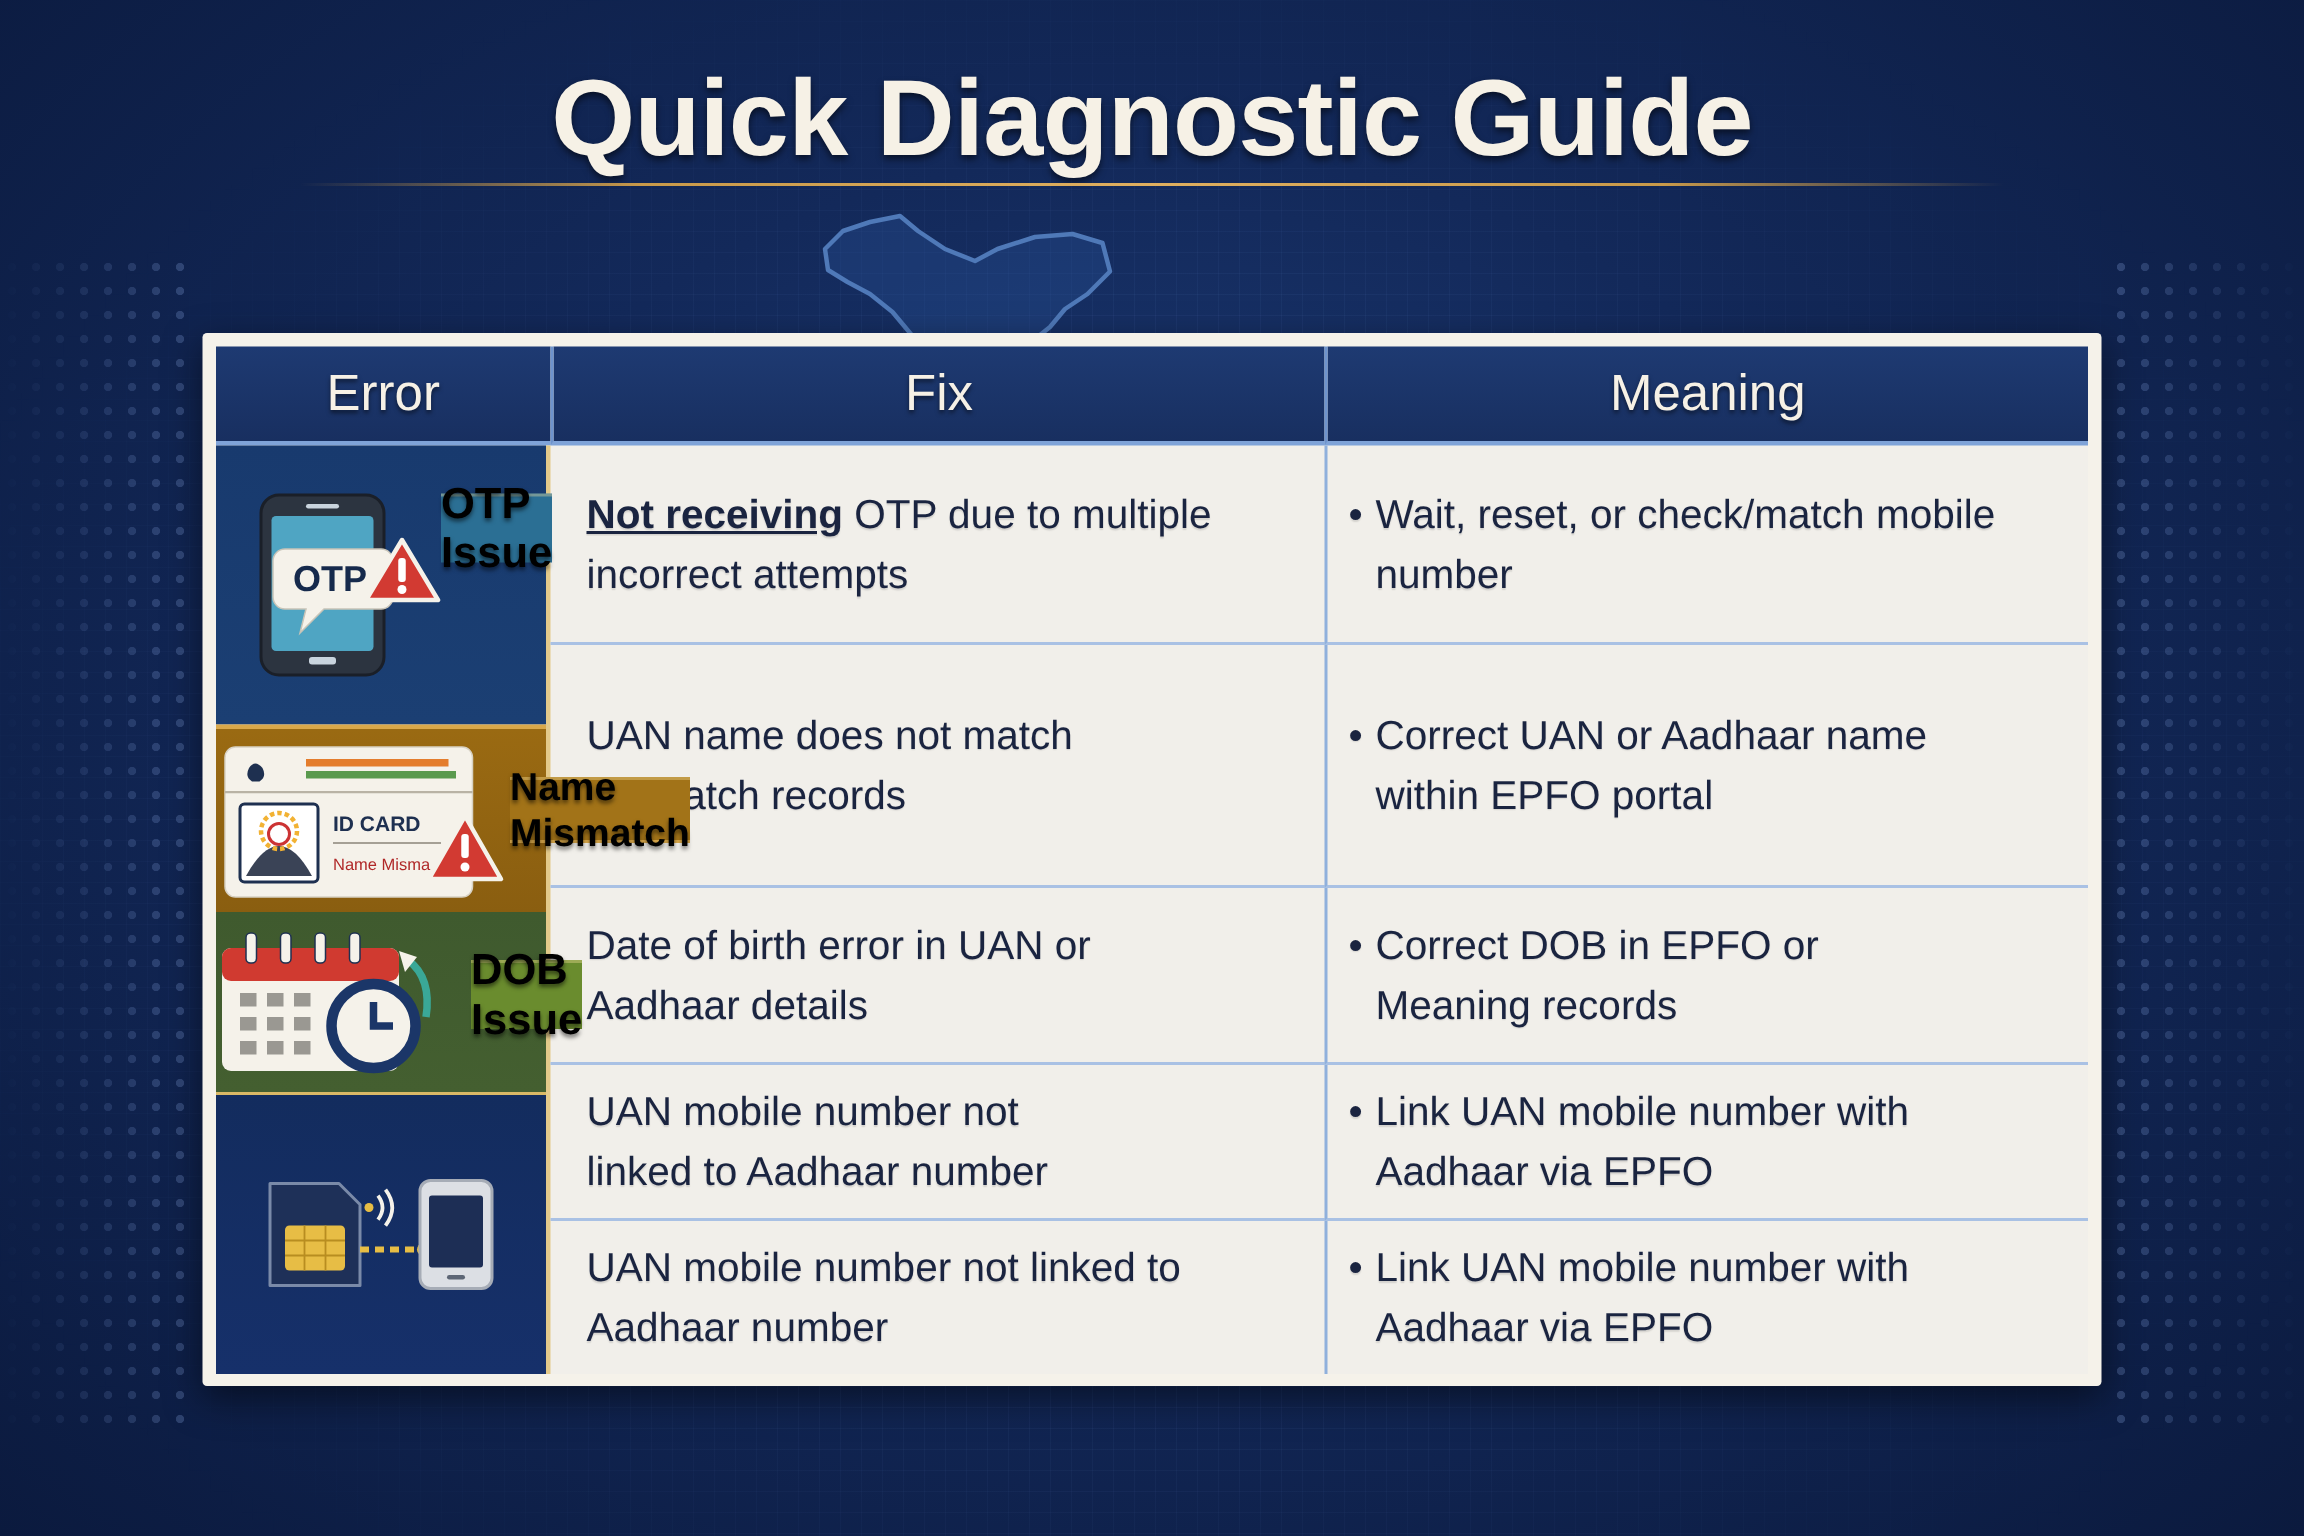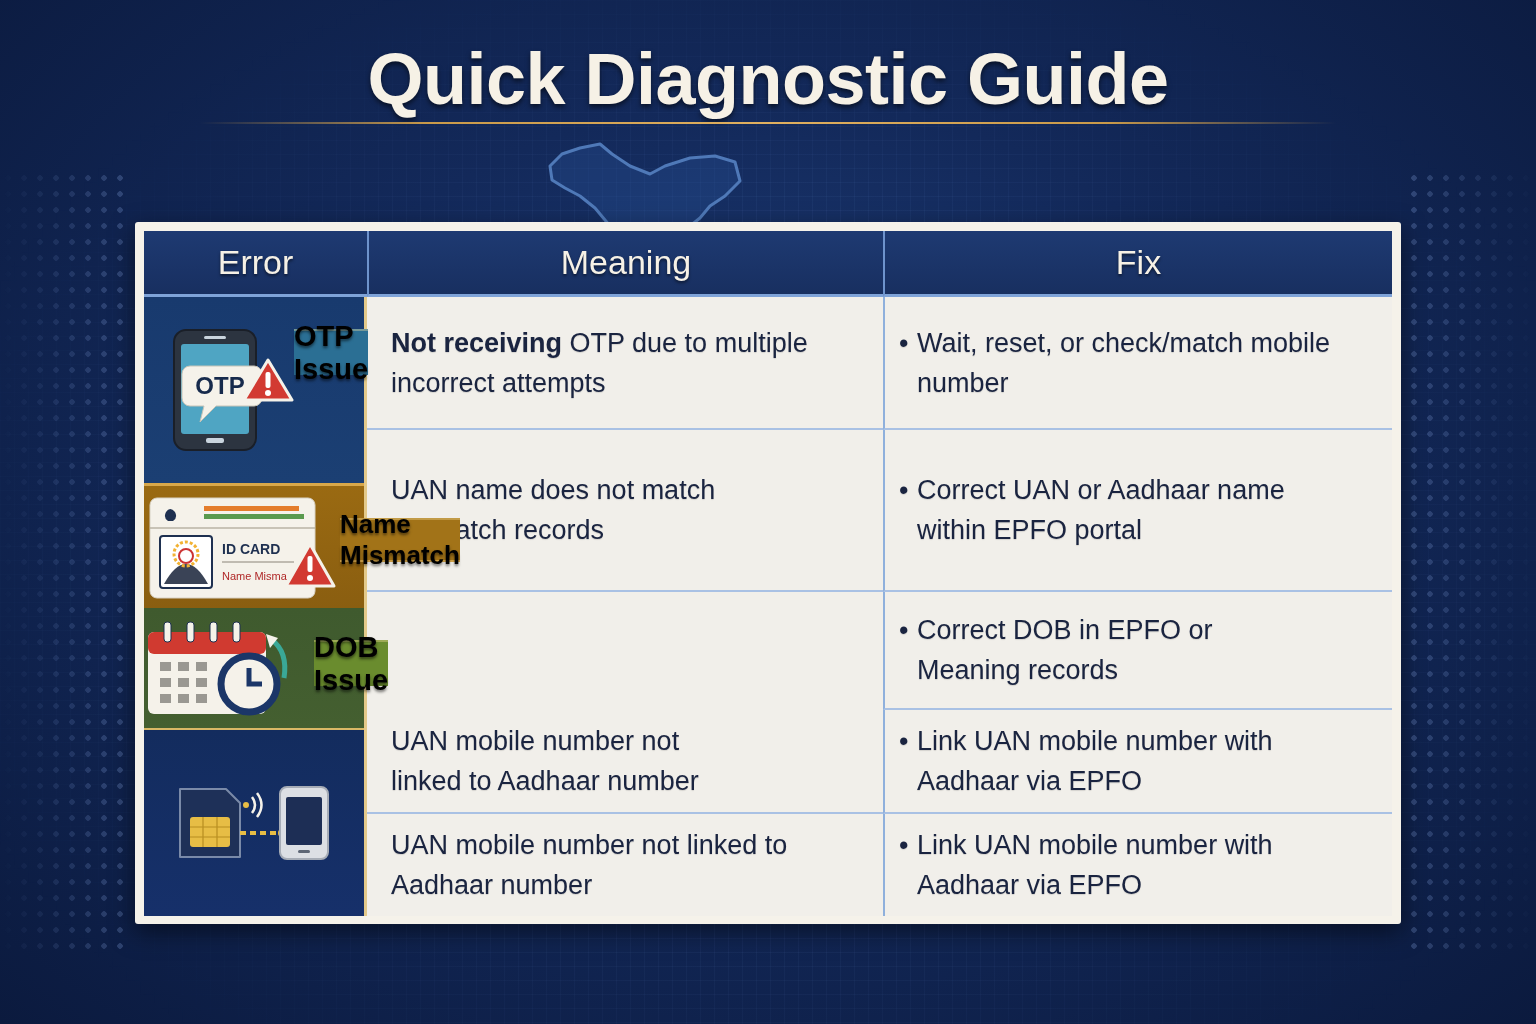--- a/index.html
+++ b/index.html
@@ -87,21 +87,21 @@
 
   .cell {
     display: flex; align-items: center;
     color: #1a2440; font-size: 27px; line-height: 40px;
     font-family: "Liberation Sans", sans-serif;
     border-bottom: 2px solid #a9c1e4;
     text-shadow: 0 1px 1px rgba(0,0,0,0.12);
   }
   .cell.meaning { grid-column: 2; padding-left: 24px; padding-right: 10px; }
   .cell.fix { grid-column: 3; padding-left: 14px; border-left: 2px solid #8fb0dc; }
-  .cell b { font-weight: bold; }
+  .cell b { font-weight: bold; text-decoration: underline; }
   .bullet-wrap { display: flex; }
   .bullet { width: 18px; flex: none; }
   .last { border-bottom: none; }
 </style>
 </head>
 <body>
 
 <div class="grid-bg"></div>
 <div class="dots-left"></div>
 <div class="dots-right"></div>
@@ -109,22 +109,22 @@
 <h1 class="title">Quick Diagnostic Guide</h1>
 <div class="title-rule"></div>
 
 <svg class="map-outline" viewBox="0 0 210 90">
   <path d="M10 30 L22 18 L40 12 L60 8 L72 18 L90 30 L110 38 L125 30 L150 22 L175 20 L195 26 L200 45 L185 60 L170 70 L160 82 L150 90 L70 90 L55 72 L40 60 L25 52 L12 44 Z" fill="rgba(40,80,150,0.35)" stroke="#4f79b8" stroke-width="3" stroke-linejoin="round"></path>
 </svg>
 
 <div class="card">
   <div class="table">
     <div class="th">Error</div>
+    <div class="th">Fix</div>
     <div class="th">Meaning</div>
-    <div class="th">Fix</div>
 
     <div class="err-col">
 
       <div class="err otp">
         <div class="icon-area">
           <svg width="150" height="124" viewBox="0 0 150 124">
             <rect x="30" y="2" width="82" height="120" rx="12" fill="#2c3440" stroke="#1a1f28" stroke-width="2"></rect>
             <rect x="37" y="16" width="68" height="90" rx="3" fill="#4fa5c3"></rect>
             <rect x="60" y="8" width="22" height="3" rx="1.5" fill="#c9d4de"></rect>
             <rect x="62" y="110" width="18" height="5" rx="2" fill="#c9d4de"></rect>
@@ -227,20 +227,23 @@
     <div class="cell meaning">
       <span style="max-width:400px">UAN name does not match Mismatch records</span>
     </div>
     <div class="cell fix">
       <div class="bullet-wrap" style="max-width:460px">
           <span class="bullet">•</span>
           <span>Correct UAN or Aadhaar name within EPFO portal</span>
         </div>
     </div>
 
+    <div class="cell meaning">
+      <span style="max-width:360px">Date of birth error in UAN or Aadhaar details</span>
+    </div>
     <div class="cell fix">
       <div class="bullet-wrap" style="max-width:360px">
           <span class="bullet">•</span>
           <span>Correct DOB in EPFO or Meaning records</span>
         </div>
     </div>
 
     <div class="cell meaning">
       <span style="max-width:360px">UAN mobile number not linked to Aadhaar number</span>
     </div>

